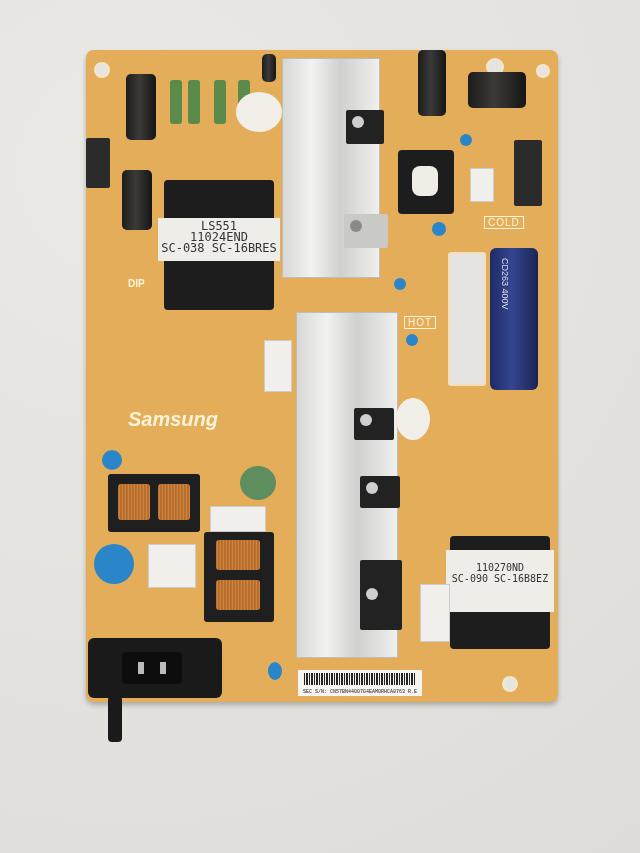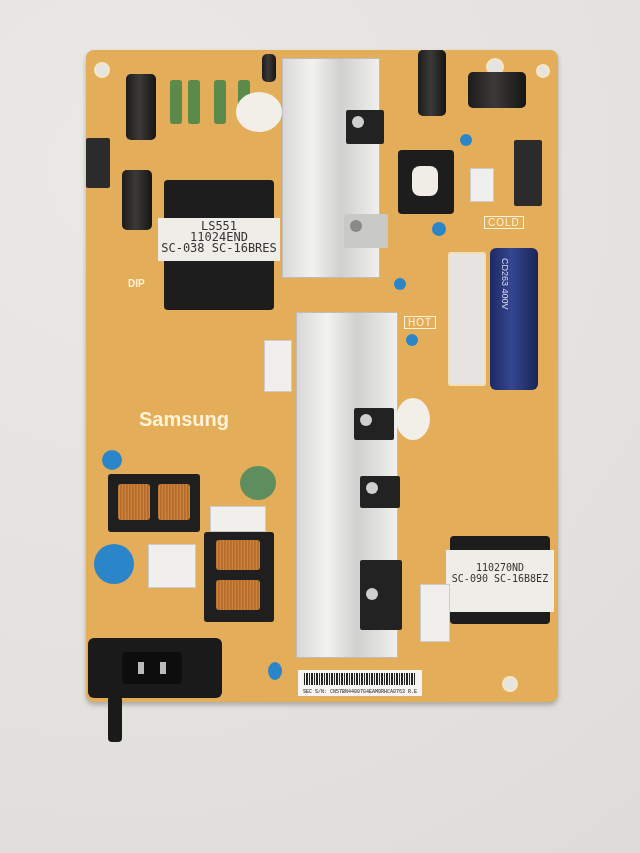--- a/index.html
+++ b/index.html
@@ -64,21 +64,21 @@
     </div>
 
   <div class="xfmr" style="left:78px;top:130px;width:110px;height:130px;">
     <div class="xlabel" style="left:-6px;top:38px;width:122px;height:40px;padding-top:3px;">
       <div>LS551</div>
       <div>11024END</div>
       <div>SC-038 SC-16BRES</div>
     </div>
   </div>
 
-  <div class="xfmr" style="left:364px;top:486px;width:100px;height:88px;">
+  <div class="xfmr" style="left:364px;top:486px;width:100px;height:113px;">
     <div class="xlabel" style="left:-4px;top:14px;width:108px;height:50px;padding-top:12px;font-size:10px;">
       <div>110270ND</div>
       <div>SC-090 SC-16B8EZ</div>
     </div>
   </div>
 
   <div class="xfmr" style="left:312px;top:100px;width:56px;height:64px;">
     <div style="position:absolute;left:14px;top:16px;width:26px;height:30px;background:#efede6;border-radius:8px;"></div>
   </div>
 
@@ -131,19 +131,19 @@
   <div class="ac" style="left:2px;top:588px;width:134px;height:60px;">
     <div style="position:absolute;left:34px;top:14px;width:60px;height:32px;background:#0d0d0d;border-radius:4px;"></div>
     <div style="position:absolute;left:50px;top:24px;width:6px;height:12px;background:#bbb;"></div>
     <div style="position:absolute;left:72px;top:24px;width:6px;height:12px;background:#bbb;"></div>
   </div>
   <div class="abs" style="left:22px;top:646px;width:14px;height:46px;background:#1a1a1a;border-radius:4px;"></div>
 
   <div class="silkbox" style="left:398px;top:166px;">COLD</div>
   <div class="silkbox" style="left:318px;top:266px;">HOT</div>
   <div class="silk" style="left:42px;top:228px;font-size:10px;">DIP</div>
-  <div class="silk" style="left:53px;top:358px;font-size:20px;">Samsung</div>
+  <div class="silk" style="left:42px;top:358px;font-size:20px;font-style:italic;">Samsung</div>
 
   <div class="barcode" style="left:212px;top:620px;width:124px;height:26px;">
     <div class="bars"></div>
     <div class="bctext">SEC S/N: CN57BN44007G4EAM0RHCA0763 R.E</div>
   </div>
 </div>
 
 </body></html>

